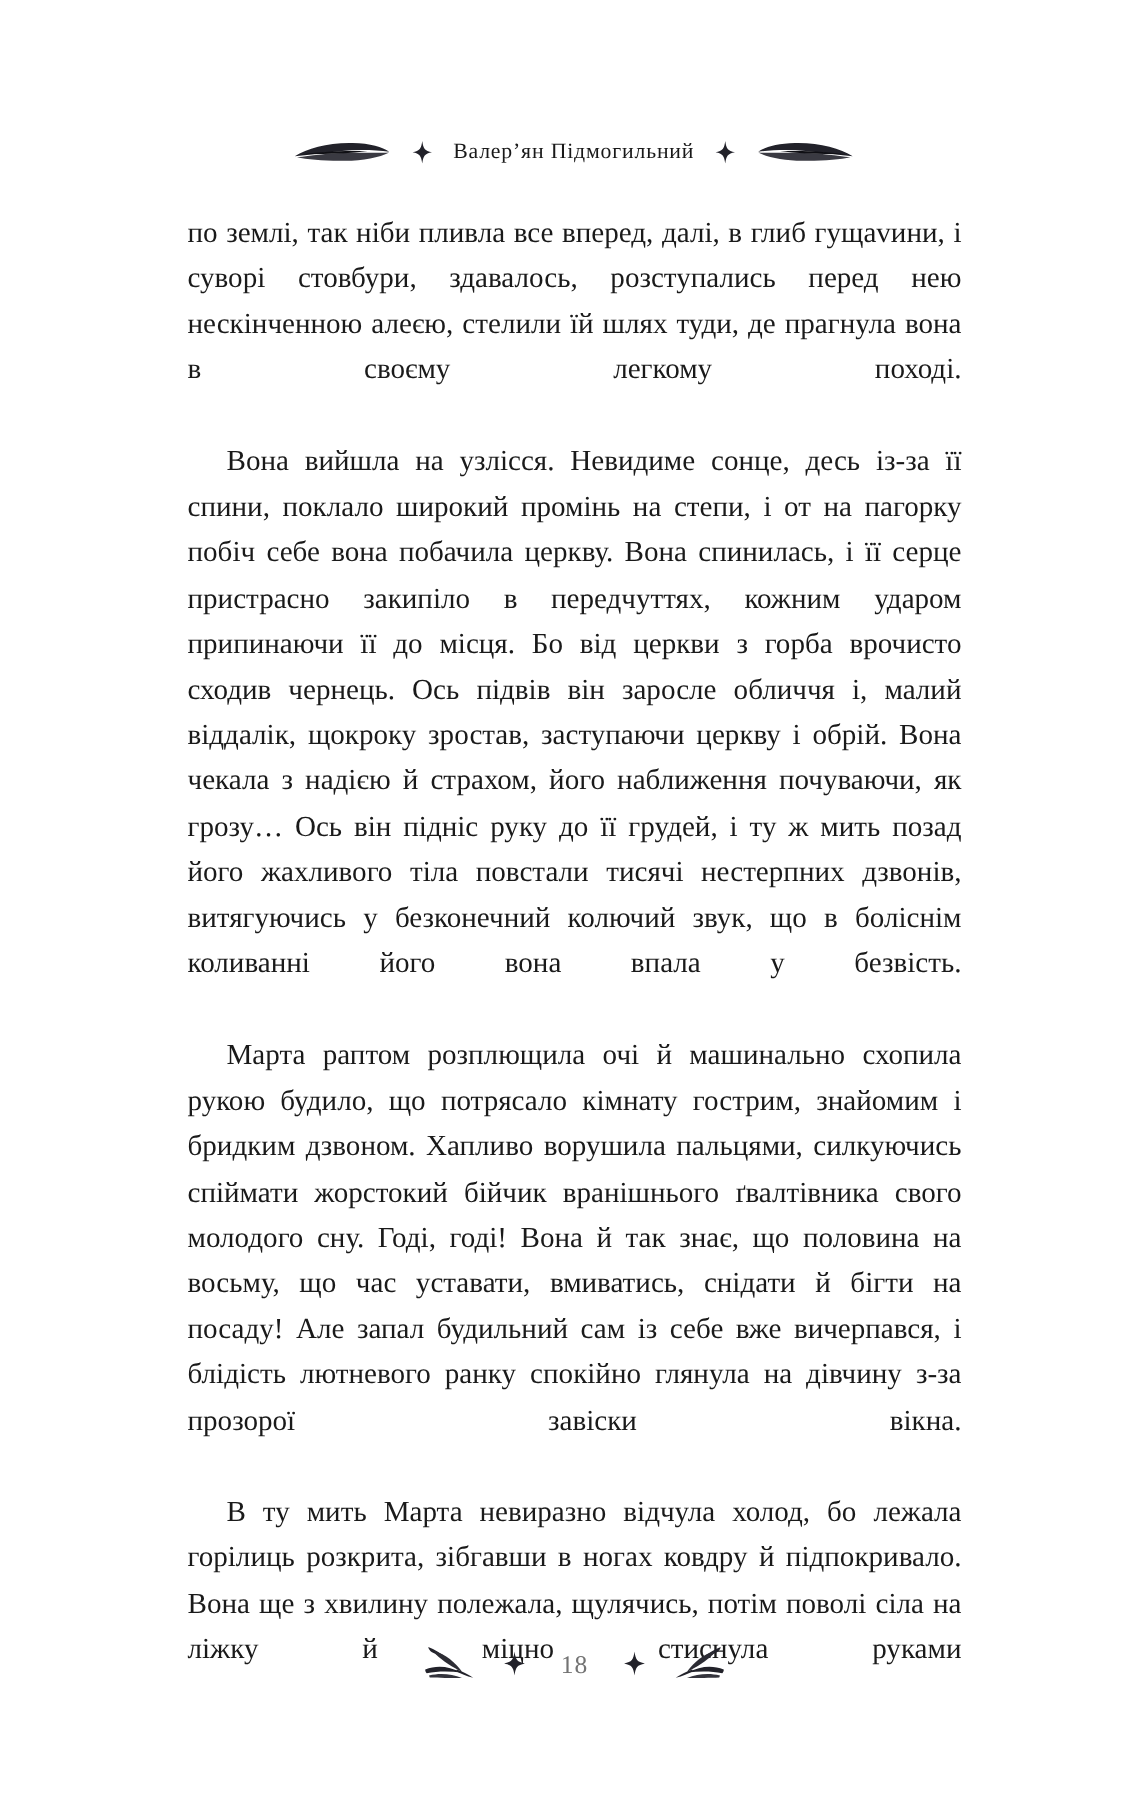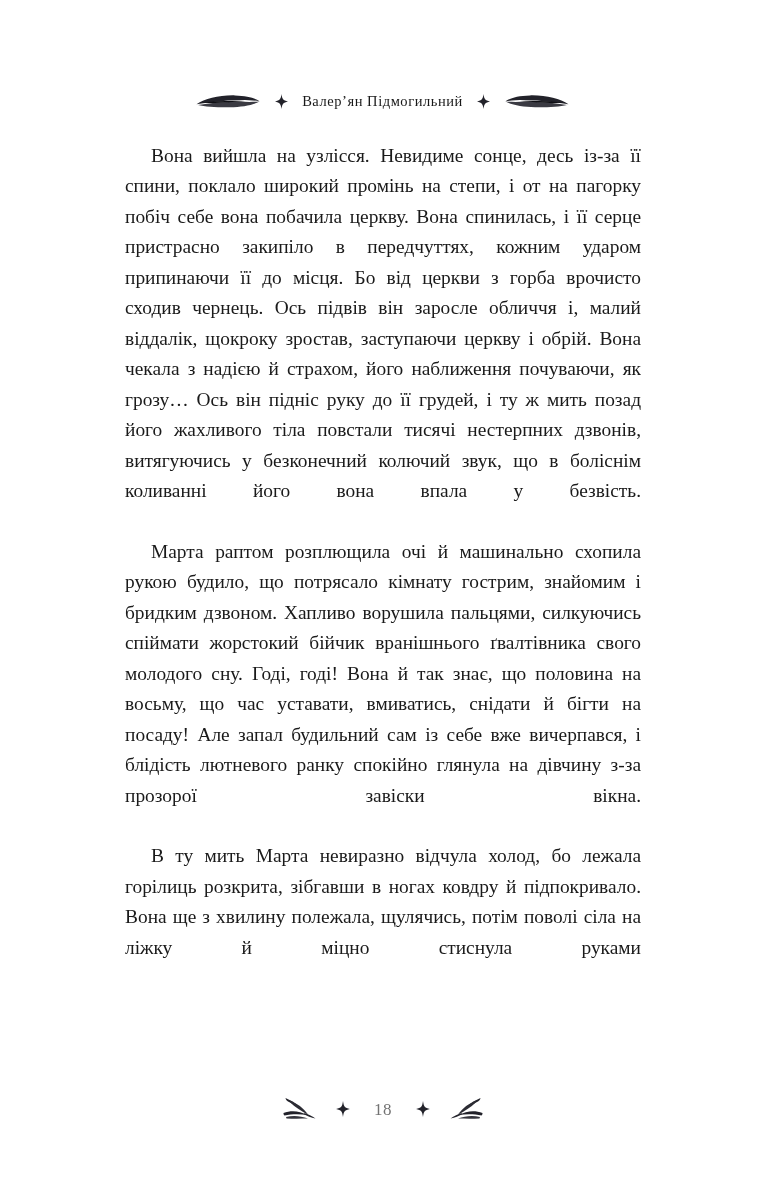--- a/index.html
+++ b/index.html
@@ -135,20 +135,21 @@
       <path d="M6.5 0 C 7.2 5.1, 8.1 6.5, 13 7.5 C 8.1 8.5, 7.2 9.9, 6.5 15 C 5.8 9.9, 4.9 8.5, 0 7.5 C 4.9 6.5, 5.8 5.1, 6.5 0 Z" fill="#22222a"></path>
     </svg>
     <svg class="orn-leaf-h flip" viewBox="0 0 66 16" aria-hidden="true">
       <path d="M1.5 11.2 C 10 6.0, 24 2.0, 40 2.4 C 52 2.7, 60 5.0, 64.5 8.2 C 56 7.0, 44 6.6, 33 7.6 C 21 8.7, 10 10.2, 1.5 11.2 Z" fill="#22222a"></path>
       <path d="M3.0 11.9 C 12 10.6, 23 9.4, 34 9.0 C 46 8.6, 57 9.2, 64.5 8.6 C 58 12.0, 47 14.0, 35 14.2 C 22 14.4, 10 13.5, 3.0 11.9 Z" fill="#3a3a42"></path>
       <path d="M6 10.0 C 18 8.2, 34 7.3, 50 7.9 C 40 9.0, 26 9.9, 6 10.0 Z" fill="#0f0f14"></path>
     </svg>
   </div>
 
   <div class="textblock">
+    <p class="first">по землі, так ніби пливла все вперед, далі, в глиб гуща­vини, і суворі стовбури, здавалось, розступались перед нею нескінченною алеєю, стелили їй шлях туди, де прагнула вона в своєму легкому поході.</p>
     <p>Вона вийшла на узлісся. Невидиме сонце, десь із-за її спини, поклало широкий промінь на степи, і от на пагорку побіч себе вона побачила церкву. Вона спи­нилась, і її серце пристрасно закипіло в передчуттях, кожним ударом припинаючи її до місця. Бо від церкви з горба врочисто сходив чернець. Ось підвів він зарос­ле обличчя і, малий віддалік, щокроку зростав, засту­паючи церкву і обрій. Вона чекала з надією й страхом, його наближення почуваючи, як грозу… Ось він підніс руку до її грудей, і ту ж мить позад його жахливого тіла повстали тисячі нестерпних дзвонів, витягуючись у без­конечний колючий звук, що в боліснім коливанні його вона впала у безвість.</p>
     <p>Марта раптом розплющила очі й машинально схо­пила рукою будило, що потрясало кімнату гострим, знайомим і бридким дзвоном. Хапливо ворушила пальцями, силкуючись спіймати жорстокий бійчик вранішнього ґвалтівника свого молодого сну. Годі, годі! Вона й так знає, що половина на восьму, що час уставати, вмиватись, снідати й бігти на посаду! Але запал будильний сам із себе вже вичерпався, і блідість лютневого ранку спокійно глянула на дівчину з-за прозорої завіски вікна.</p>
     <p>В ту мить Марта невиразно відчула холод, бо лежа­ла горілиць розкрита, зібгавши в ногах ковдру й під­покривало. Вона ще з хвилину полежала, щулячись, потім поволі сіла на ліжку й міцно стиснула руками</p>
   </div>
 
   <div class="folio">
     <svg class="orn-sprig" viewBox="0 0 40 26" aria-hidden="true">
       <path d="M5.5 2.0 C 14 5.5, 21 11.0, 26.5 18.0 C 22 14.0, 15.5 9.0, 8.0 5.5 C 6.6 4.6, 5.7 3.3, 5.5 2.0 Z" fill="#22222a"></path>
       <path d="M9.5 4.5 C 17 7.2, 23.5 12.0, 28.0 18.5 C 21.5 15.6, 15.0 11.0, 10.5 6.8 Z" fill="#2c2c34"></path>
       <path d="M3.5 17.0 C 11 14.0, 19 14.6, 27.5 19.0 C 19.5 18.0, 11.5 18.0, 4.5 19.5 C 3.8 18.9, 3.4 18.0, 3.5 17.0 Z" fill="#22222a"></path>

